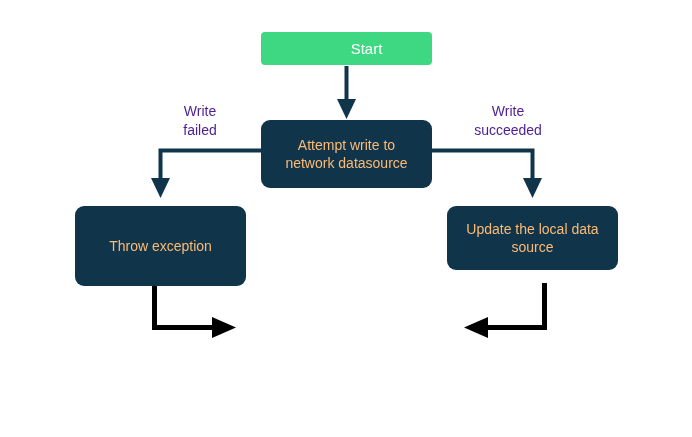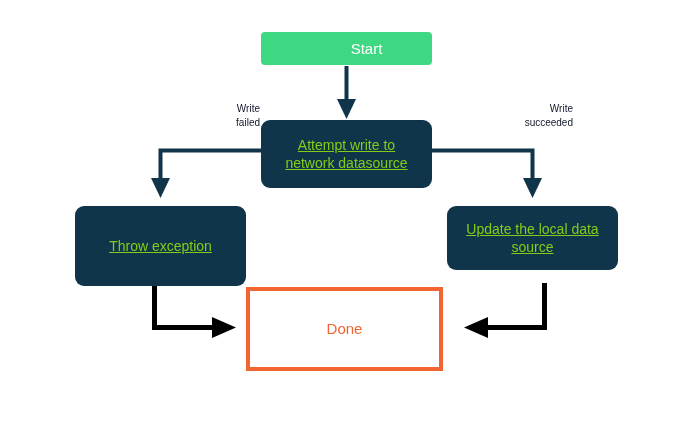--- a/index.html
+++ b/index.html
@@ -33,24 +33,23 @@
     height: 33px;
     background: #3ED882;
     border-radius: 4px;
     color: #ffffff;
     font-size: 15px;
     padding-left: 40px;
   }
   .node-process {
     background: #10354B;
     border-radius: 9px;
-    color: #84cc16;
+    color: #fdba74;
     font-size: 14px;
     padding: 0 12px;
-    text-decoration: underline;
   }
   .node-attempt {
     left: 261px;
     top: 120px;
     width: 171px;
     height: 68px;
   }
   .node-throw {
     left: 75px;
     top: 206px;
@@ -68,23 +67,23 @@
     top: 287px;
     width: 197px;
     height: 84px;
     background: #ffffff;
     border: 4px solid #F26430;
     color: #F26430;
     font-size: 15px;
   }
   .edge-label {
     position: absolute;
-    color: #0f172a;
-    font-size: 10px;
-    text-align: right;
+    color: #4c1d95;
+    font-size: 14px;
+    text-align: center;
     line-height: 1.35;
     white-space: nowrap;
   }
   .label-failed {
     left: 140px;
     top: 102px;
     width: 120px;
   }
   .label-succeeded {
     left: 443px;
@@ -149,23 +148,20 @@
 
   <div class="node node-process node-throw">
     <span class="node-label">Throw exception</span>
   </div>
 
   <div class="node node-process node-update">
     <span class="node-label">Update the local data
 source</span>
   </div>
 
-  <div class="node node-done">
-    <span class="node-label">Done</span>
-  </div>
 
   <div class="edge-label label-failed">
     <span class="node-label">Write
 failed</span>
   </div>
 
   <div class="edge-label label-succeeded">
     <span class="node-label">Write
 succeeded</span>
   </div>

